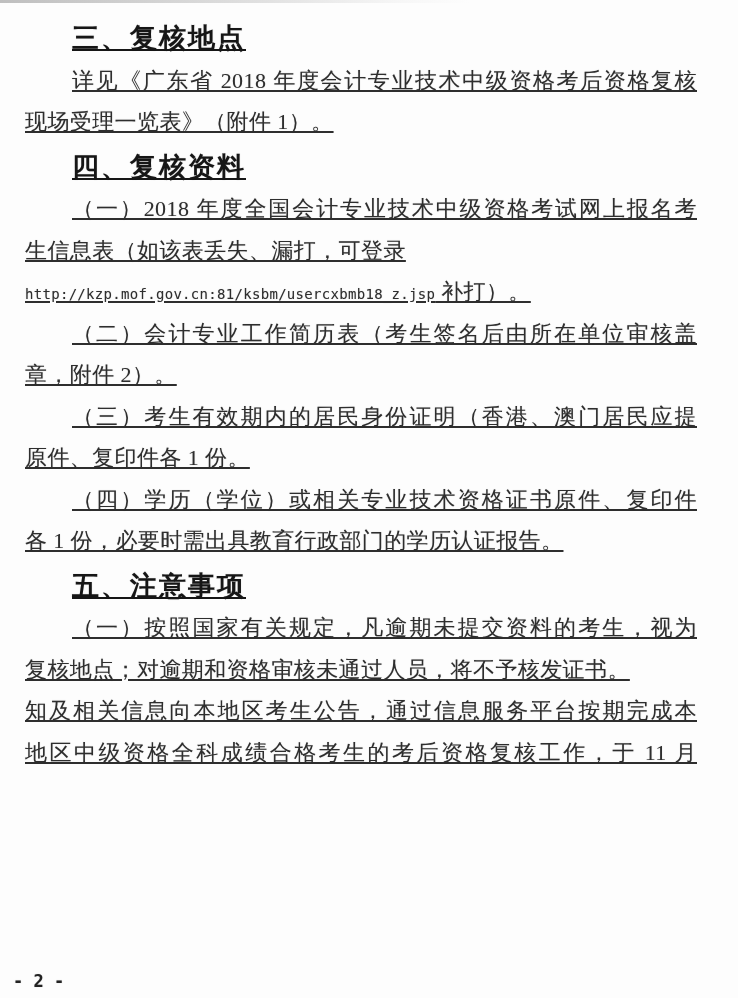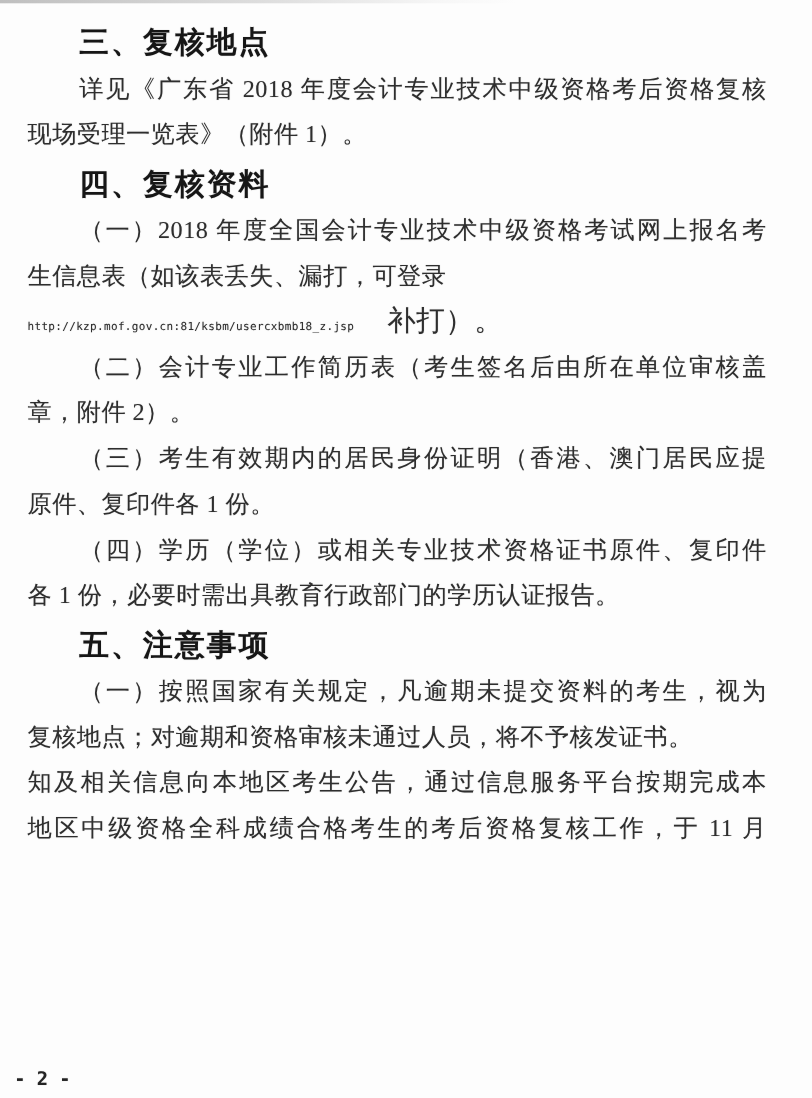--- a/index.html
+++ b/index.html
@@ -30,43 +30,44 @@
     left:25px; top:14px;
     width:672px;
   }
   .line {
     height:41.5px;
     line-height:41.5px;
     font-size:22px;
     letter-spacing:0.4px;
     white-space:nowrap;
     color:#2e2e2e;
+    text-decoration:underline;
   }
   .line.fill {
     white-space:normal;
     text-align:justify;
     text-align-last:justify;
   }
   .line.indent { padding-left:47px; }
   .line.heading {
     font-family:"Liberation Sans", sans-serif;
     font-weight:bold;
     font-size:27px;
     letter-spacing:2px;
     color:#161616;
     margin-top:4px;
     padding-left:47px;
   }
   .url {
     font-family:"DejaVu Sans Mono", monospace;
-    font-size:10px;
+    font-size:14px;
     letter-spacing:0.3px;
     text-align:center;
   }
-  .url-tail { font-size:26px;margin-left:23px; }
+  .url-tail { font-size:22px; }
   .page-number {
     position:absolute;
     left:13px; top:971px;
     font-family:"DejaVu Sans Mono", monospace;
     font-weight:bold;
     font-size:17px;
     color:#232323;
     letter-spacing:0;
   }
 </style>

